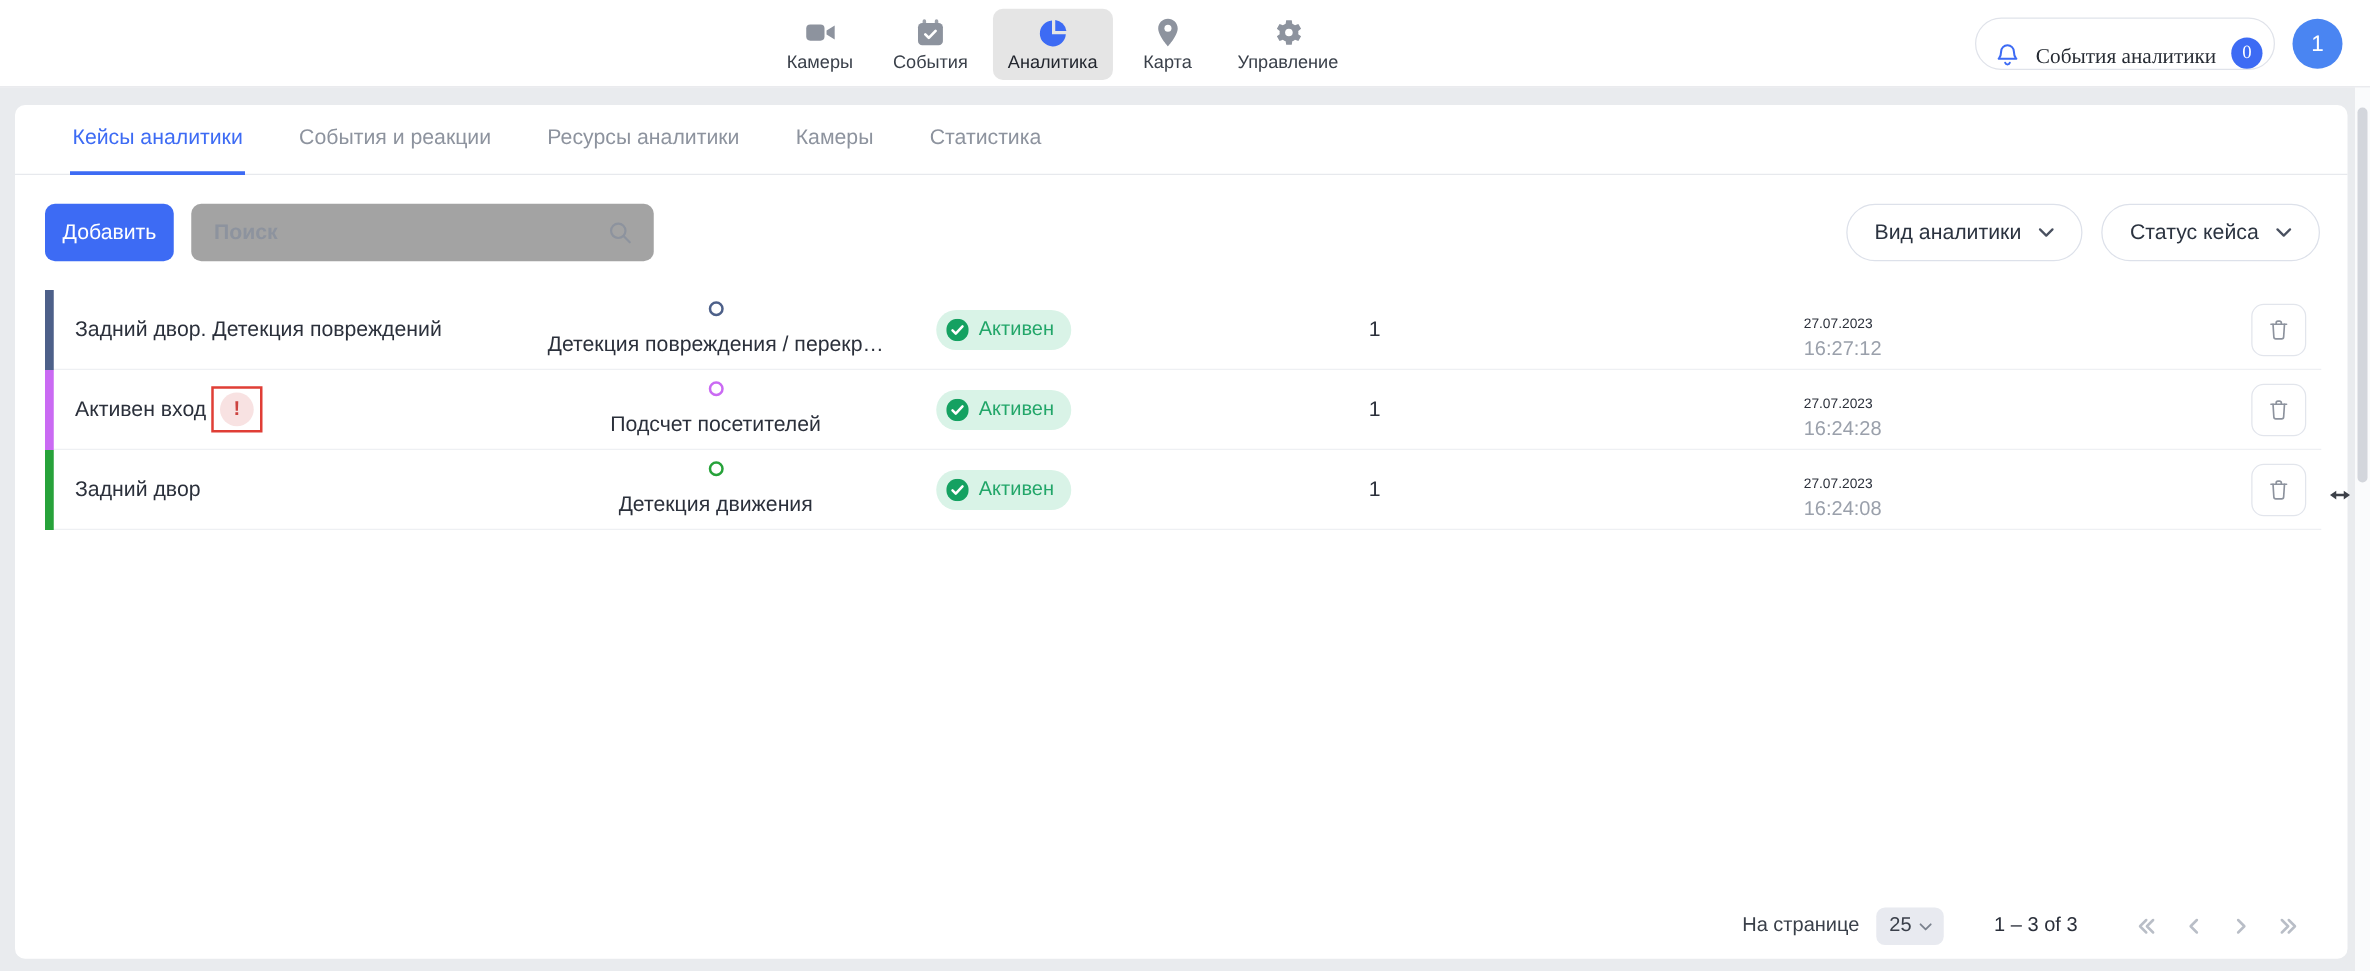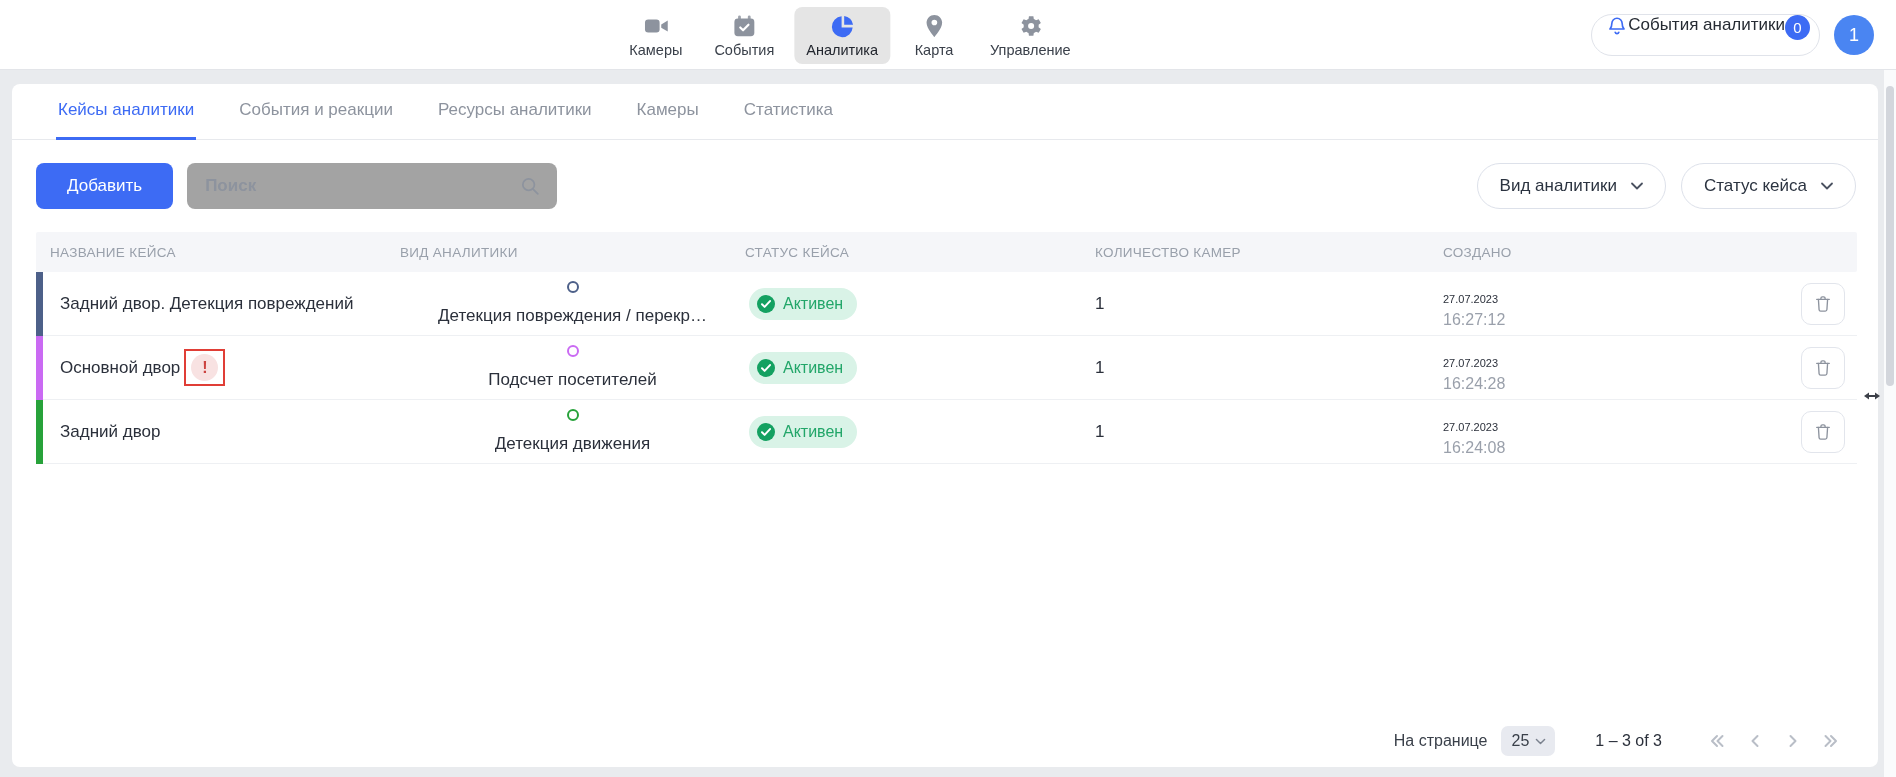--- a/index.html
+++ b/index.html
@@ -28,23 +28,23 @@
   .nav-item .nicon { width:26px; height:26px; color:#8d939e; display:block; }
   .nav-item .nlabel { font-size:14.5px; color:#3a404a; white-space:nowrap; }
   .nav-item.active { background:#e5e5e5; }
   .nav-item.active .nicon { color:#3d6bf4; }
   .nav-item.active .nlabel { color:#22262e; }
   .top-right {
     position:absolute; right:22px; top:0; height:70px;
     display:flex; align-items:center; gap:14px;
   }
   .events-btn {
-    display:flex; align-items:flex-start; gap:0; height:42px;
+    display:flex; align-items:flex-end; gap:12px; height:42px;
     padding:0 9px 0 14px; border:1px solid #e0e3ea; border-radius:21px;
-    background:#fff; cursor:pointer; font-family:Liberation Sans, sans-serif;
+    background:#fff; cursor:pointer; font-family:Liberation Serif, serif;
   }
   .events-btn .bell { width:22px; height:22px; color:#3d6bf4; }
   .events-btn .ev-label { font-size:17px; color:#262b33; white-space:nowrap; }
   .ev-badge {
     width:25px; height:25px; border-radius:50%; background:#3d6bf4;
     color:#fff; font-size:15px; display:flex; align-items:center; justify-content:center;
   }
   .avatar {
     width:40px; height:40px; border-radius:50%; background:#4a85f2;
     color:#fff; font-size:18px; display:flex; align-items:center; justify-content:center;
@@ -63,21 +63,21 @@
   .tab {
     font-size:17px; color:#8d939e; padding:0 2px 17px 2px; cursor:pointer;
     border-bottom:3px solid transparent; margin-bottom:-1px; white-space:nowrap;
   }
   .tab.active { color:#3d6bf4; border-bottom-color:#3d6bf4; }
   
   .toolbar {
     display:flex; align-items:center; padding:0 22px 0 24px; height:92px; gap:14px;
   }
   .add-btn {
-    height:46px; padding:0 31px; border:none; border-radius:8px;
+    height:46px; padding:0 14px; border:none; border-radius:8px;
     background:#3d6bf4; color:#fff; font-size:17px; cursor:pointer; font-family:inherit;
   }
   .search-wrap { position:relative; width:370px; }
   .search-input {
     width:100%; height:46px; background:#a3a3a3; border:none; border-radius:8px;
     padding:0 48px 0 18px; font-size:17px; color:#2b303b; font-family:inherit; outline:none;font-weight:bold;
   }
   .search-input::placeholder { color:#8d939e; }
   .search-icon { position:absolute; right:16px; top:12px; width:22px; height:22px; color:#8d939e; }
   .filters { margin-left:auto; display:flex; gap:15px; }
@@ -246,28 +246,20 @@
       <button class="filter-pill">
         <span>Статус кейса</span>
         <svg class="chev" viewBox="0 0 16 16" fill="none" stroke="currentColor" stroke-width="1.8" stroke-linecap="round" stroke-linejoin="round">
             <path d="M3 5.5l5 5 5-5"></path>
           </svg>
       </button>
     </div>
   </div>
 
   <div class="table">
-    <div class="thead">
-      <div class="th c1">НАЗВАНИЕ КЕЙСА</div>
-      <div class="th">ВИД АНАЛИТИКИ</div>
-      <div class="th">СТАТУС КЕЙСА</div>
-      <div class="th">КОЛИЧЕСТВО КАМЕР</div>
-      <div class="th">СОЗДАНО</div>
-      <div class="th"></div>
-    </div>
 
     <div class="trow">
       <span class="stripe" style="background: rgb(77, 96, 137);"></span>
       <div class="cell c-name">
         <span>Задний двор. Детекция повреждений</span>
       </div>
       <div class="cell c-type">
         <span class="ring" style="border-color: rgb(77, 96, 137);"></span>
         <span class="type-label">Детекция повреждения / перекр…</span>
       </div>
@@ -294,21 +286,21 @@
               <path d="M9.5 6.5V5.2A1.7 1.7 0 0 1 11.2 3.5h1.6a1.7 1.7 0 0 1 1.7 1.7v1.3"></path>
             <path d="M6.5 6.5l.8 12.2a1.9 1.9 0 0 0 1.9 1.8h5.6a1.9 1.9 0 0 0 1.9-1.8l.8-12.2"></path>
           </svg>
         </button>
       </div>
     </div>
 
     <div class="trow">
       <span class="stripe" style="background: rgb(202, 106, 243);"></span>
       <div class="cell c-name">
-        <span>Основной двор</span>
+        <span>Активен вход</span>
         <span class="warn-annot">
           <span class="warn-circle">!</span>
         </span>
       </div>
       <div class="cell c-type">
         <span class="ring" style="border-color: rgb(202, 106, 243);"></span>
         <span class="type-label">Подсчет посетителей</span>
       </div>
       <div class="cell c-status">
         <span class="badge">

